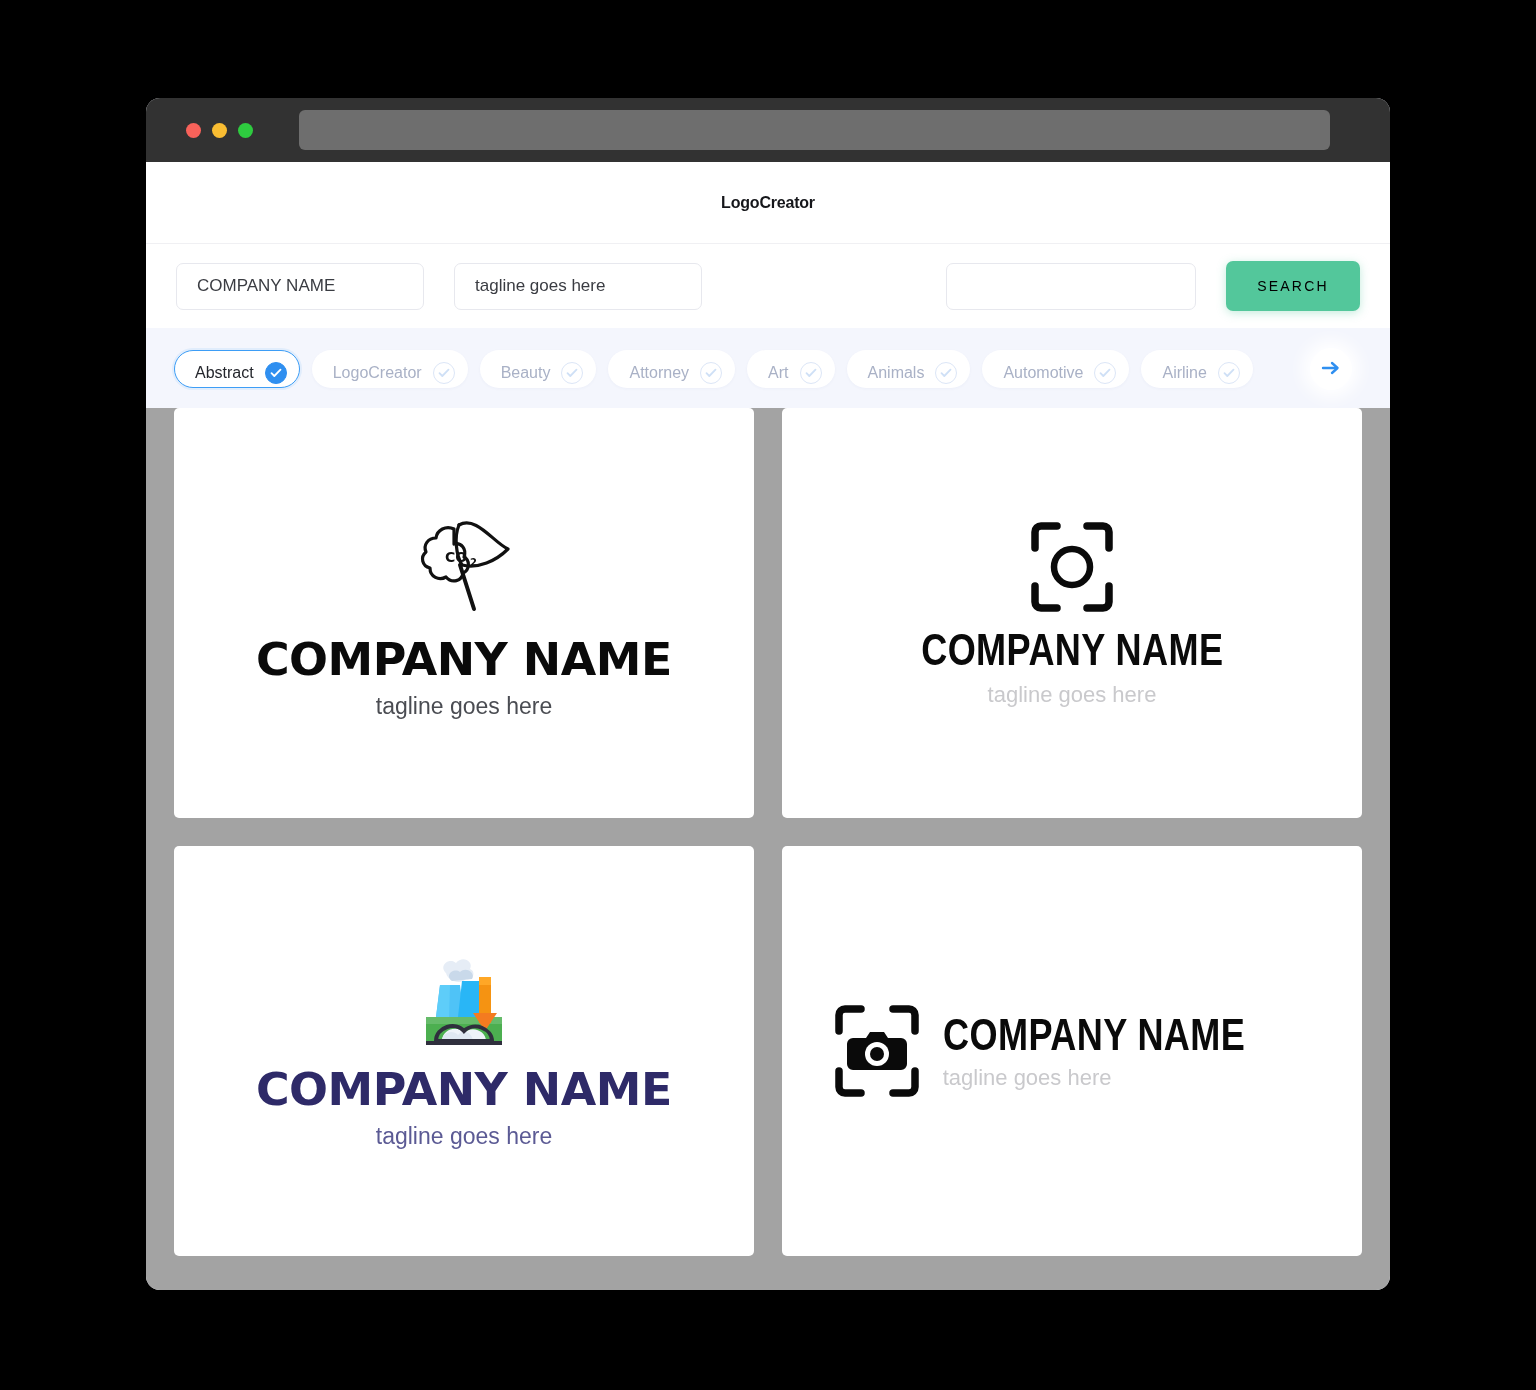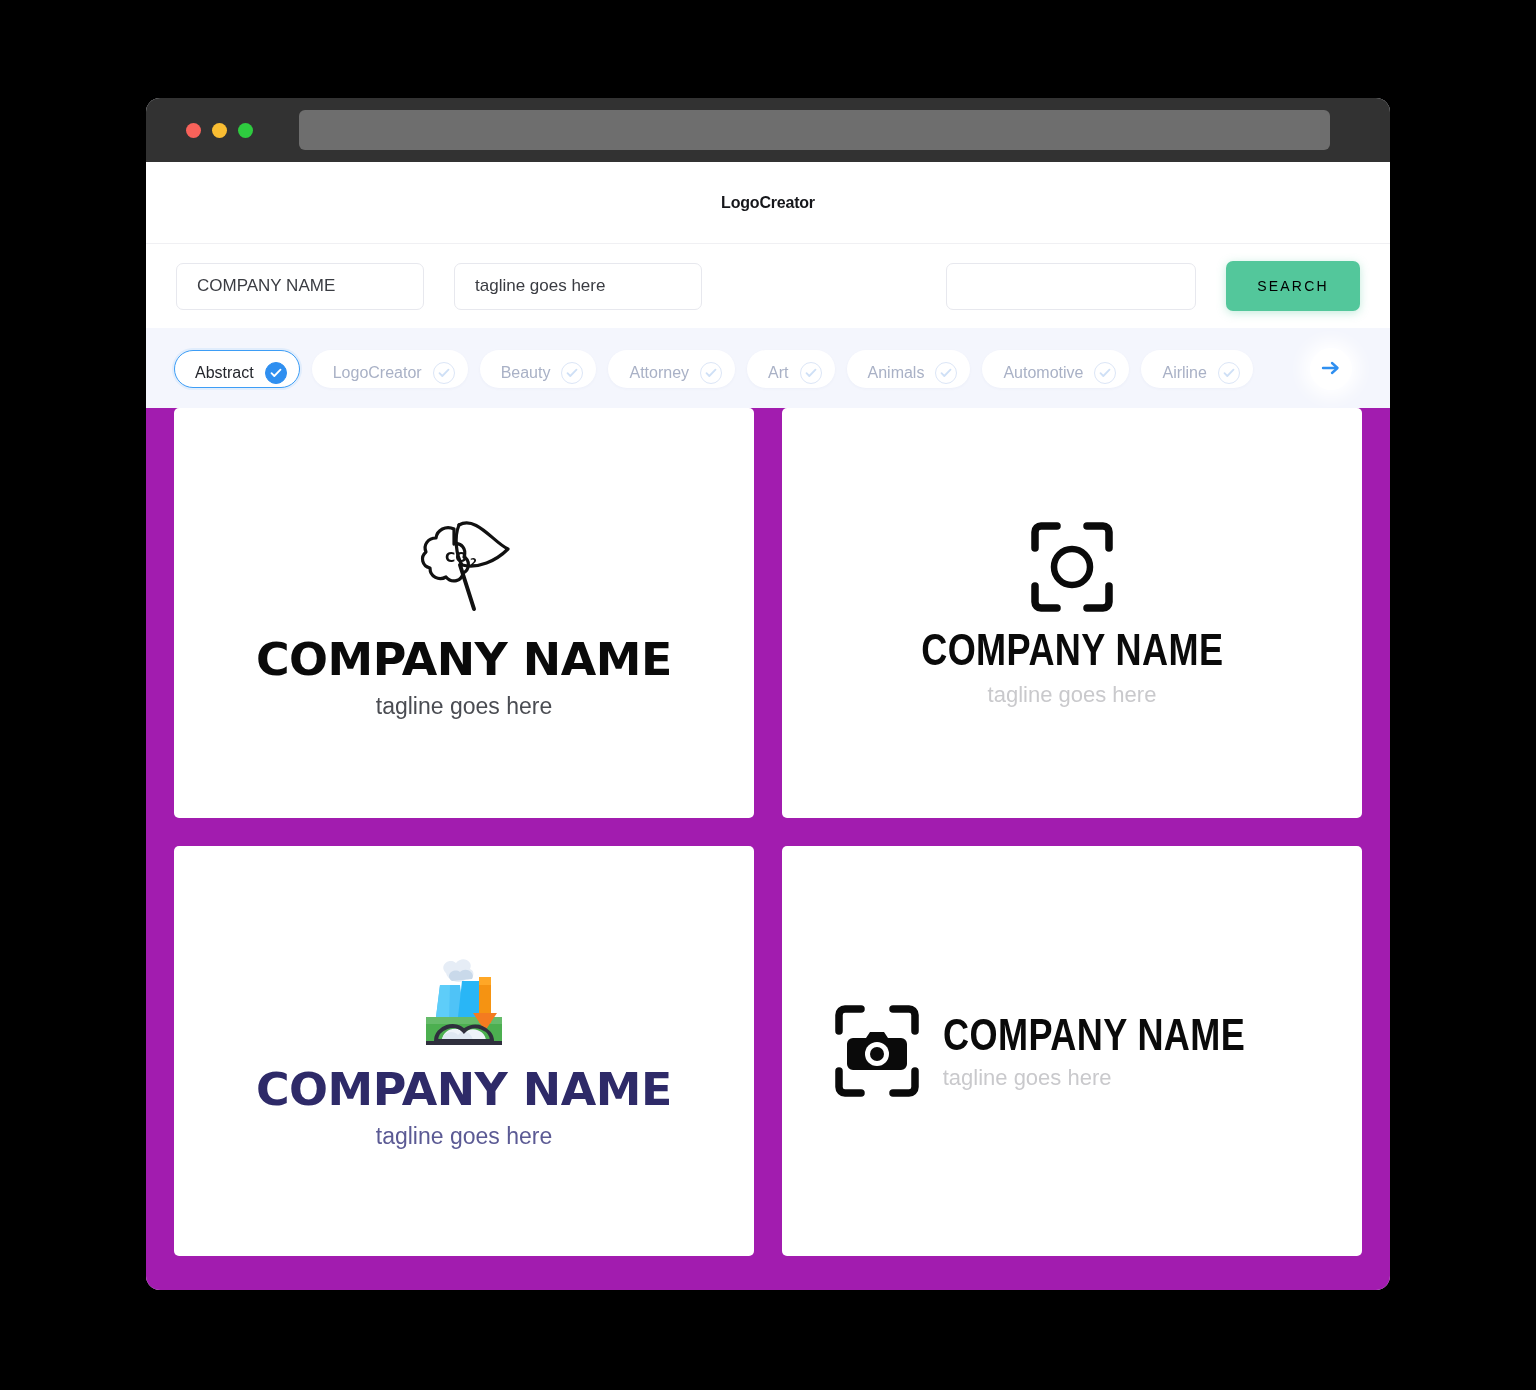--- a/index.html
+++ b/index.html
@@ -166,21 +166,21 @@
     cursor: pointer;
     border: none;
   }
 
   
   .grid {
     padding: 0 28px 36px 28px;
     display: grid;
     grid-template-columns: 1fr 1fr;
     gap: 28px;
-    background: #a21caf;
+    background: #a3a3a3;
   }
   .card {
     background: #ffffff;
     border-radius: 5px;
     height: 410px;
     display: flex;
     align-items: center;
     justify-content: center;
     cursor: pointer;
   }

